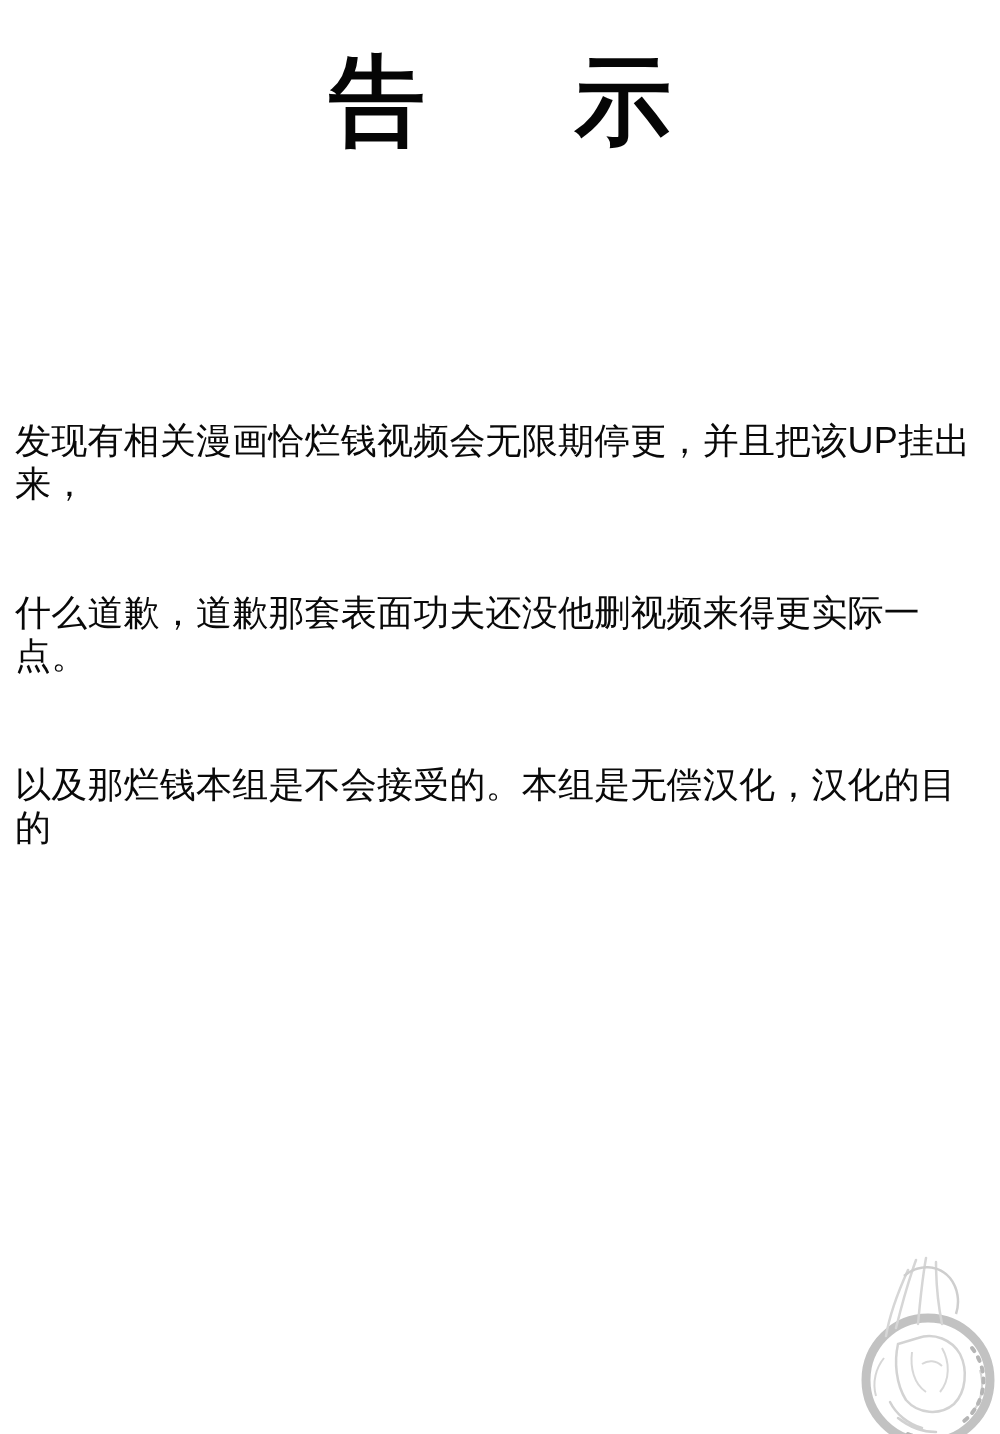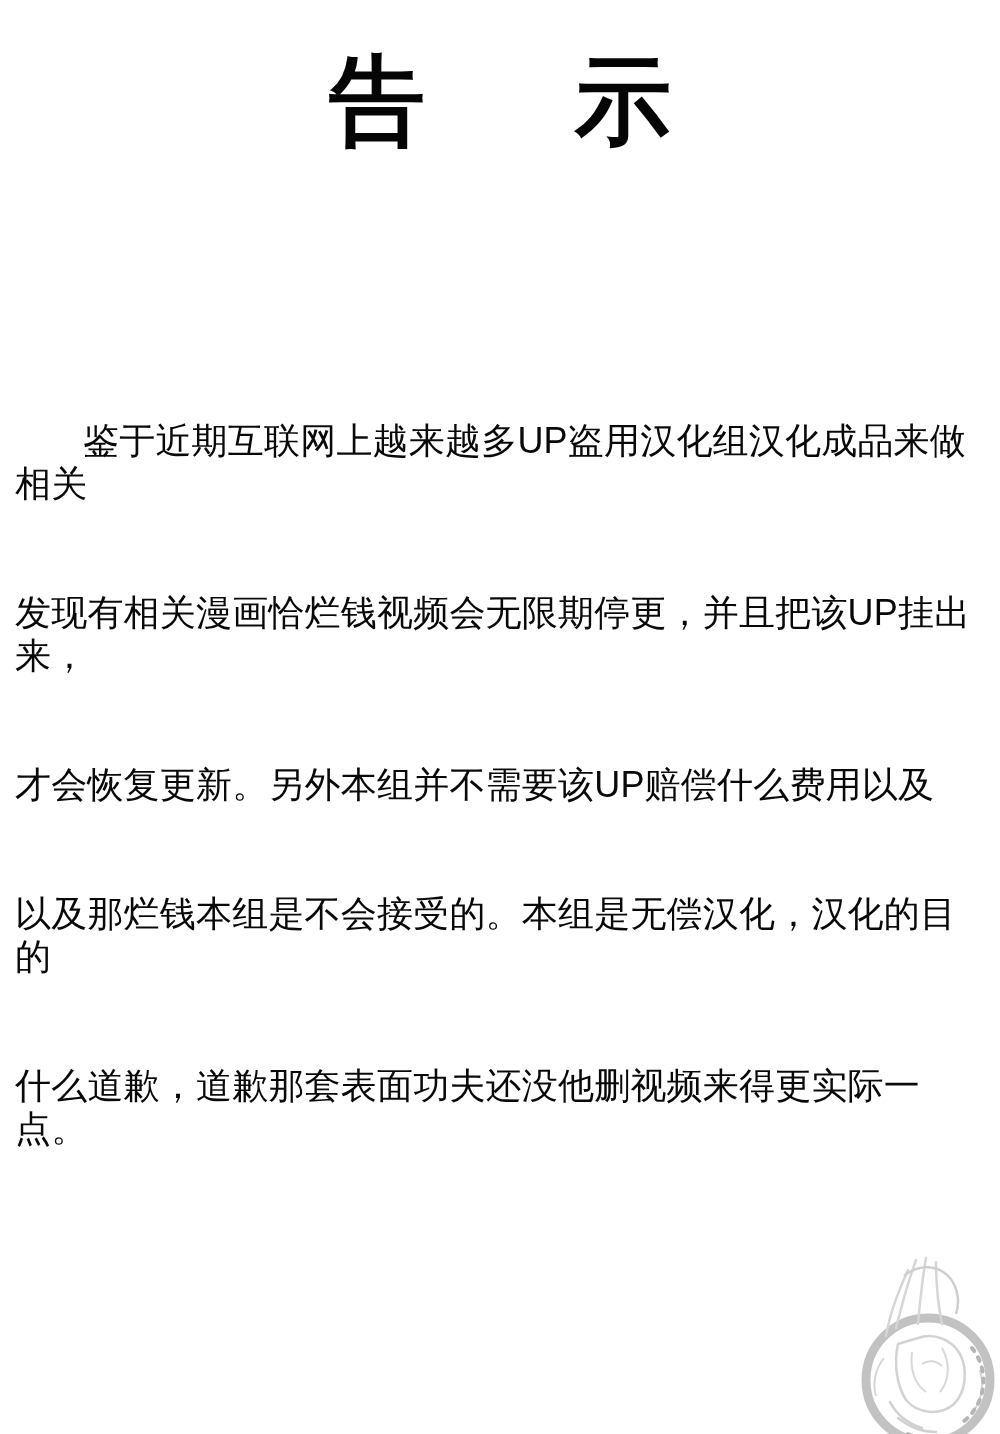--- a/index.html
+++ b/index.html
@@ -49,25 +49,23 @@
 <body>
 
 <div class="page">
 
   <h1 class="title">
     <span>告</span>
     <span>示</span>
   </h1>
 
   <div class="notice-body">
-    <div class="line first">鉴于近期互联网上越来越多UP盗用汉化组汉化成品来做相关</div>
     <div class="line">发现有相关漫画恰烂钱视频会无限期停更，并且把该UP挂出来，</div>
-    <div class="line">才会恢复更新。另外本组并不需要该UP赔偿什么费用以及</div>
+    <div class="line">什么道歉，道歉那套表面功夫还没他删视频来得更实际一点。</div>
     <div class="line">以及那烂钱本组是不会接受的。本组是无偿汉化，汉化的目的</div>
-    <div class="line">什么道歉，道歉那套表面功夫还没他删视频来得更实际一点。</div>
     
     
     
     
     
     
     
     
     
     

